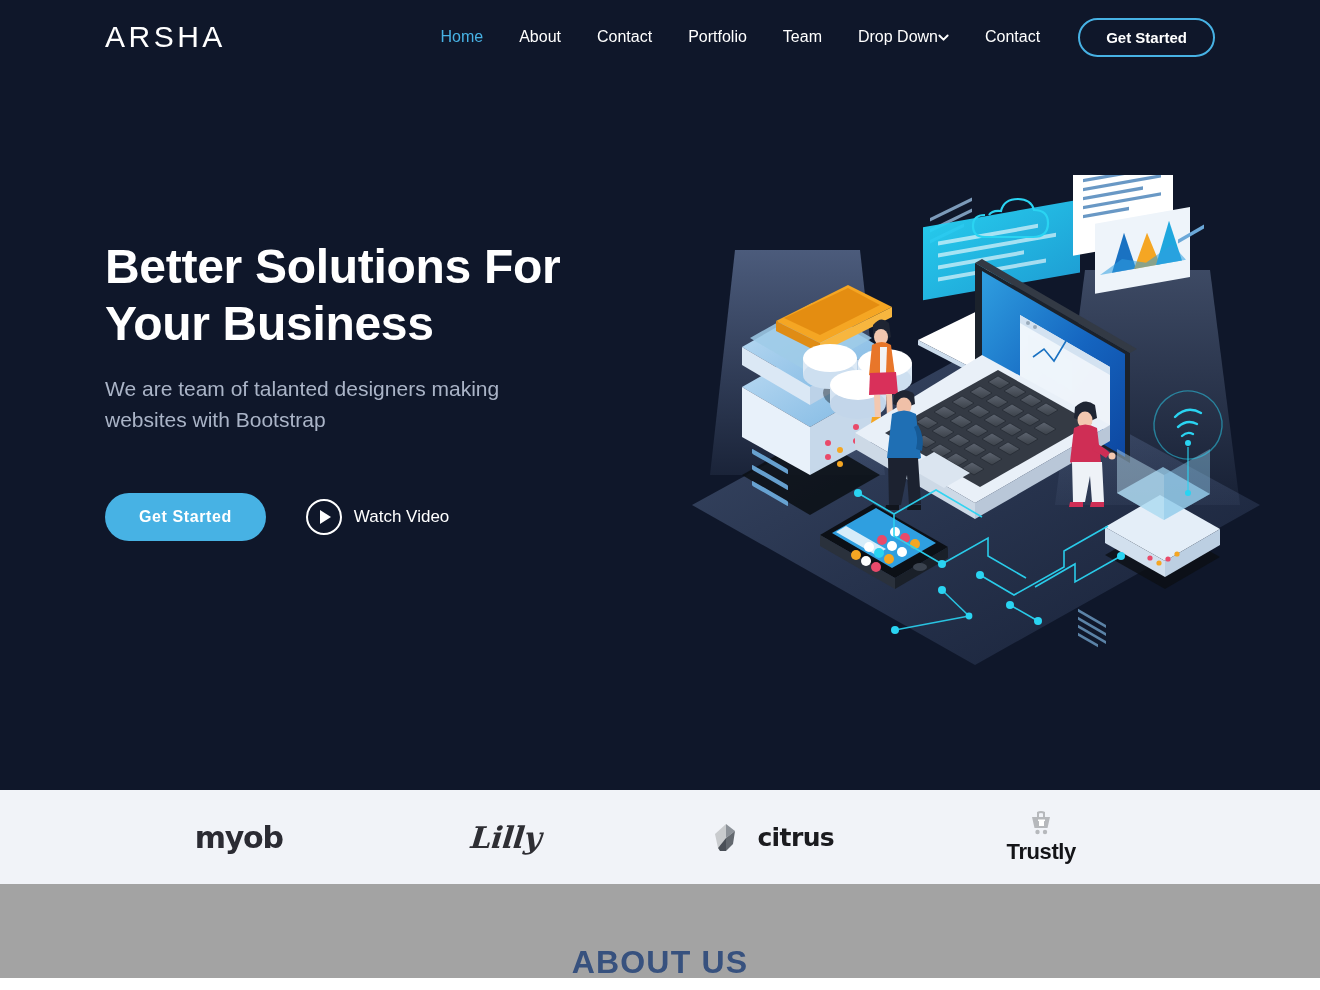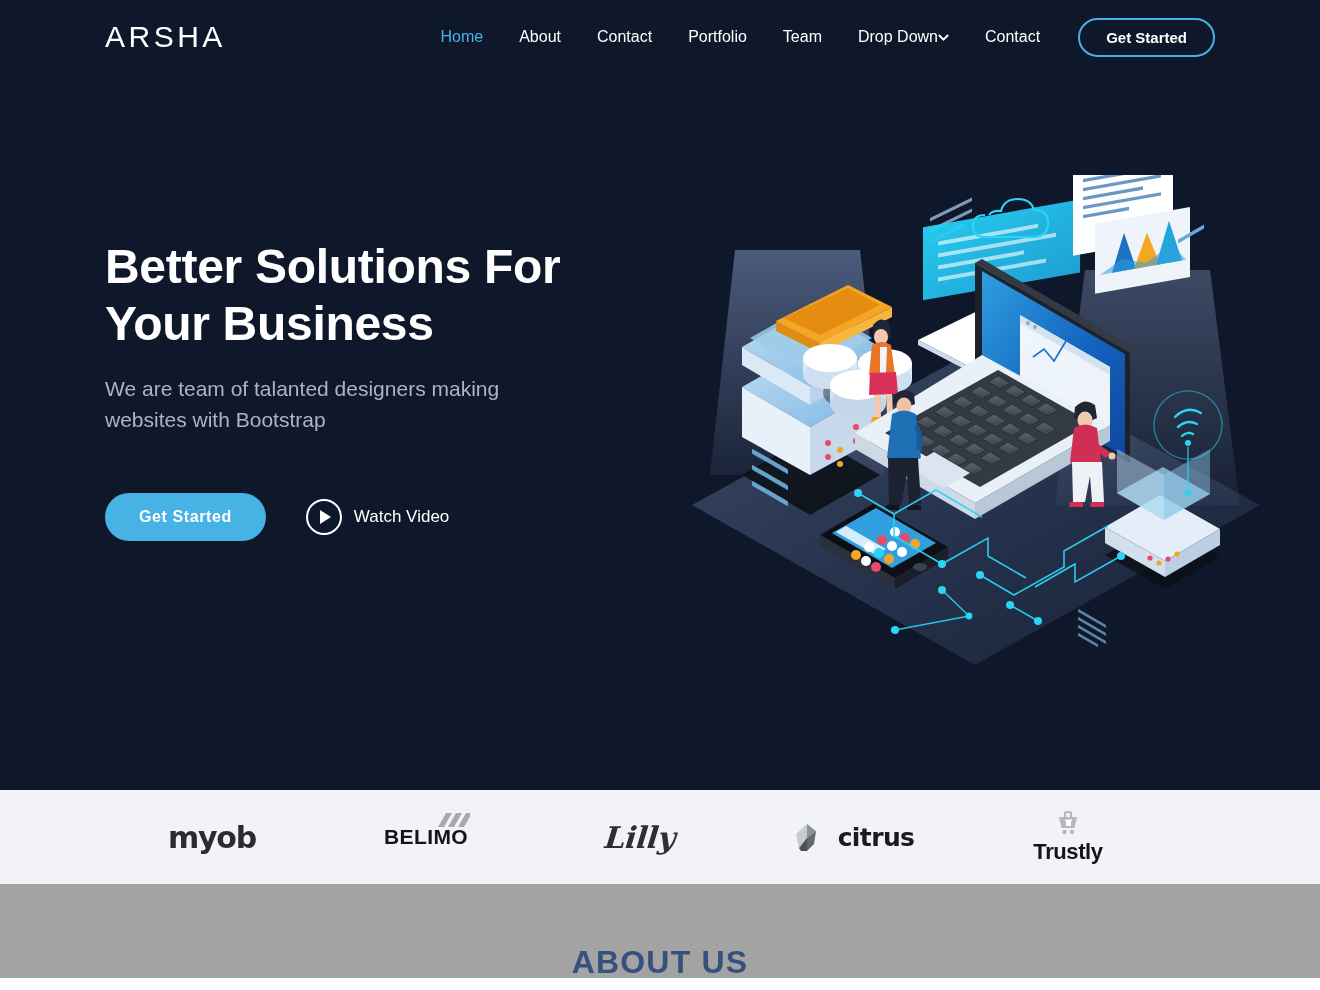--- a/index.html
+++ b/index.html
@@ -628,30 +628,20 @@
   </div>
 </section>
 
 <section class="clients">
   <div class="clients-row">
 
     <div class="client-cell">
       <span class="logo-myob">myob</span>
     </div>
 
-    <div class="client-cell">
-      <span class="logo-belimo">
-        <span>BELIMO</span>
-        <svg class="belimo-slashes" viewBox="0 0 40 14">
-          <polygon points="8,14 16,0 22,0 14,14" fill="#a9a9a9"></polygon>
-          <polygon points="18,14 26,0 32,0 24,14" fill="#a9a9a9"></polygon>
-          <polygon points="28,14 36,0 42,0 34,14" fill="#a9a9a9"></polygon>
-        </svg>
-      </span>
-    </div>
 
 
     <div class="client-cell">
       <span class="logo-lilly">Lilly</span>
     </div>
 
     <div class="client-cell">
       <span class="logo-citrus">
         <svg class="citrus-mark" viewBox="0 0 26 30">
           <polygon points="2,12 13,2 13,16 5,26" fill="#c9cbce"></polygon>

